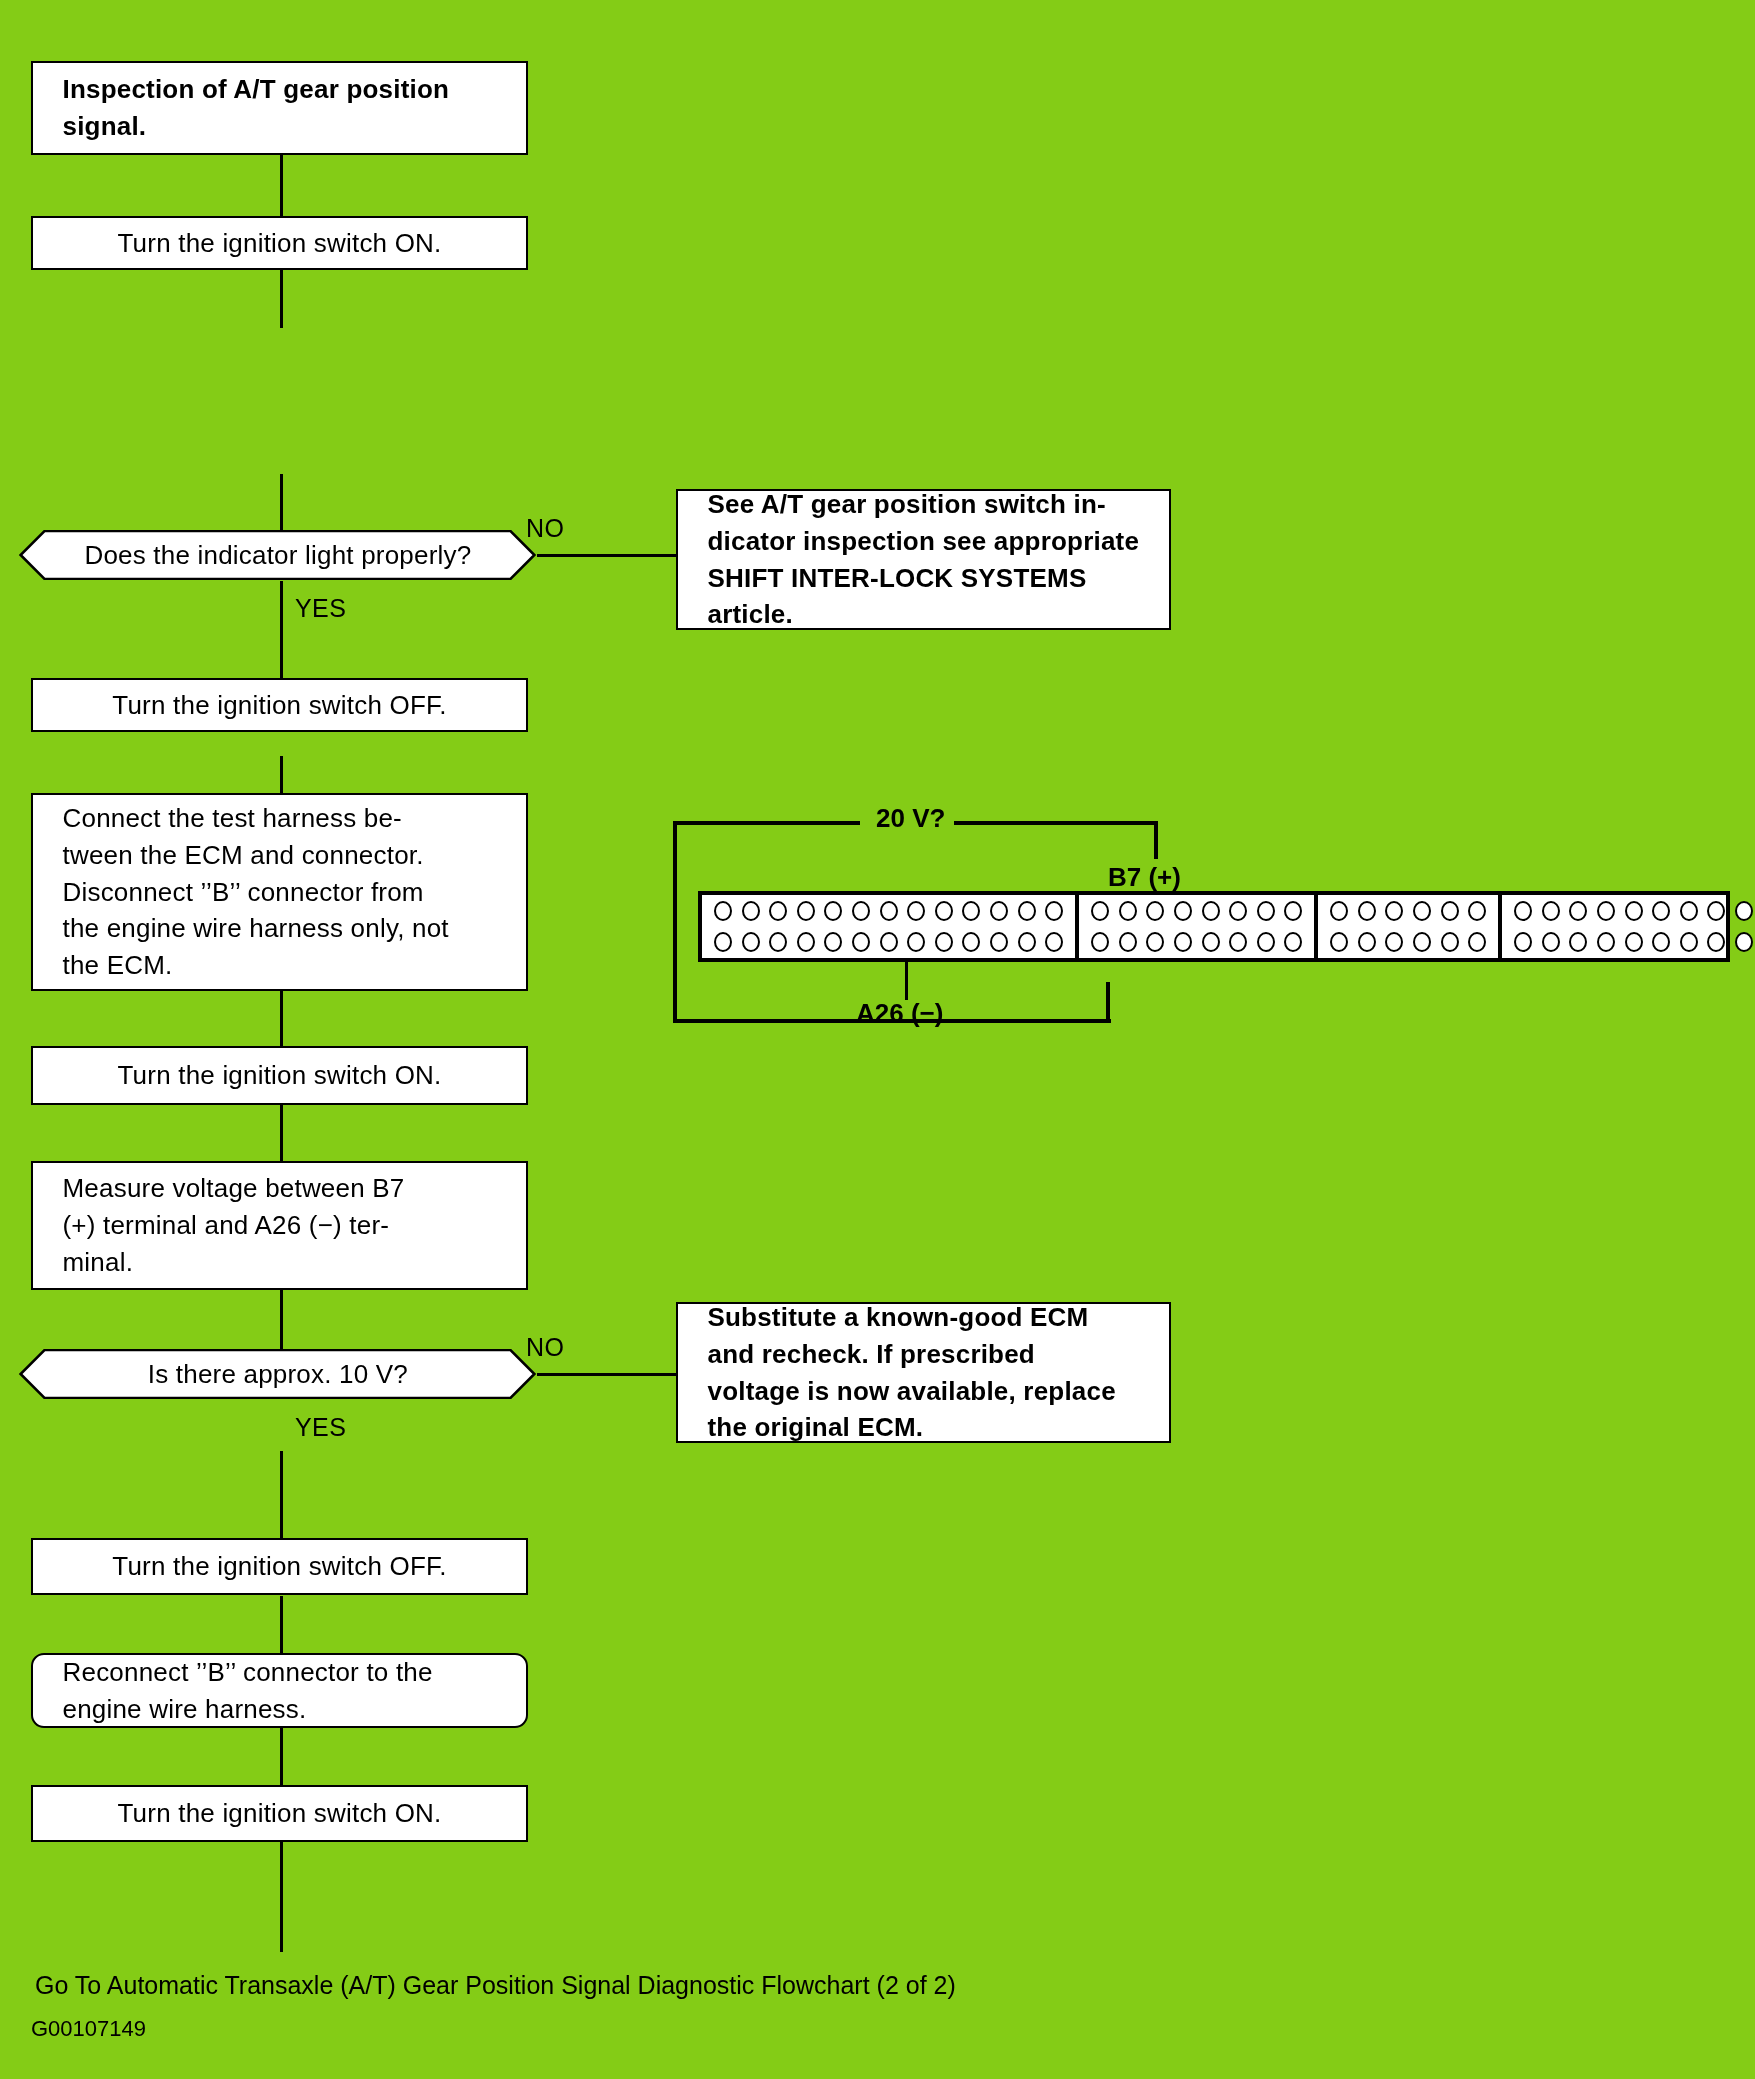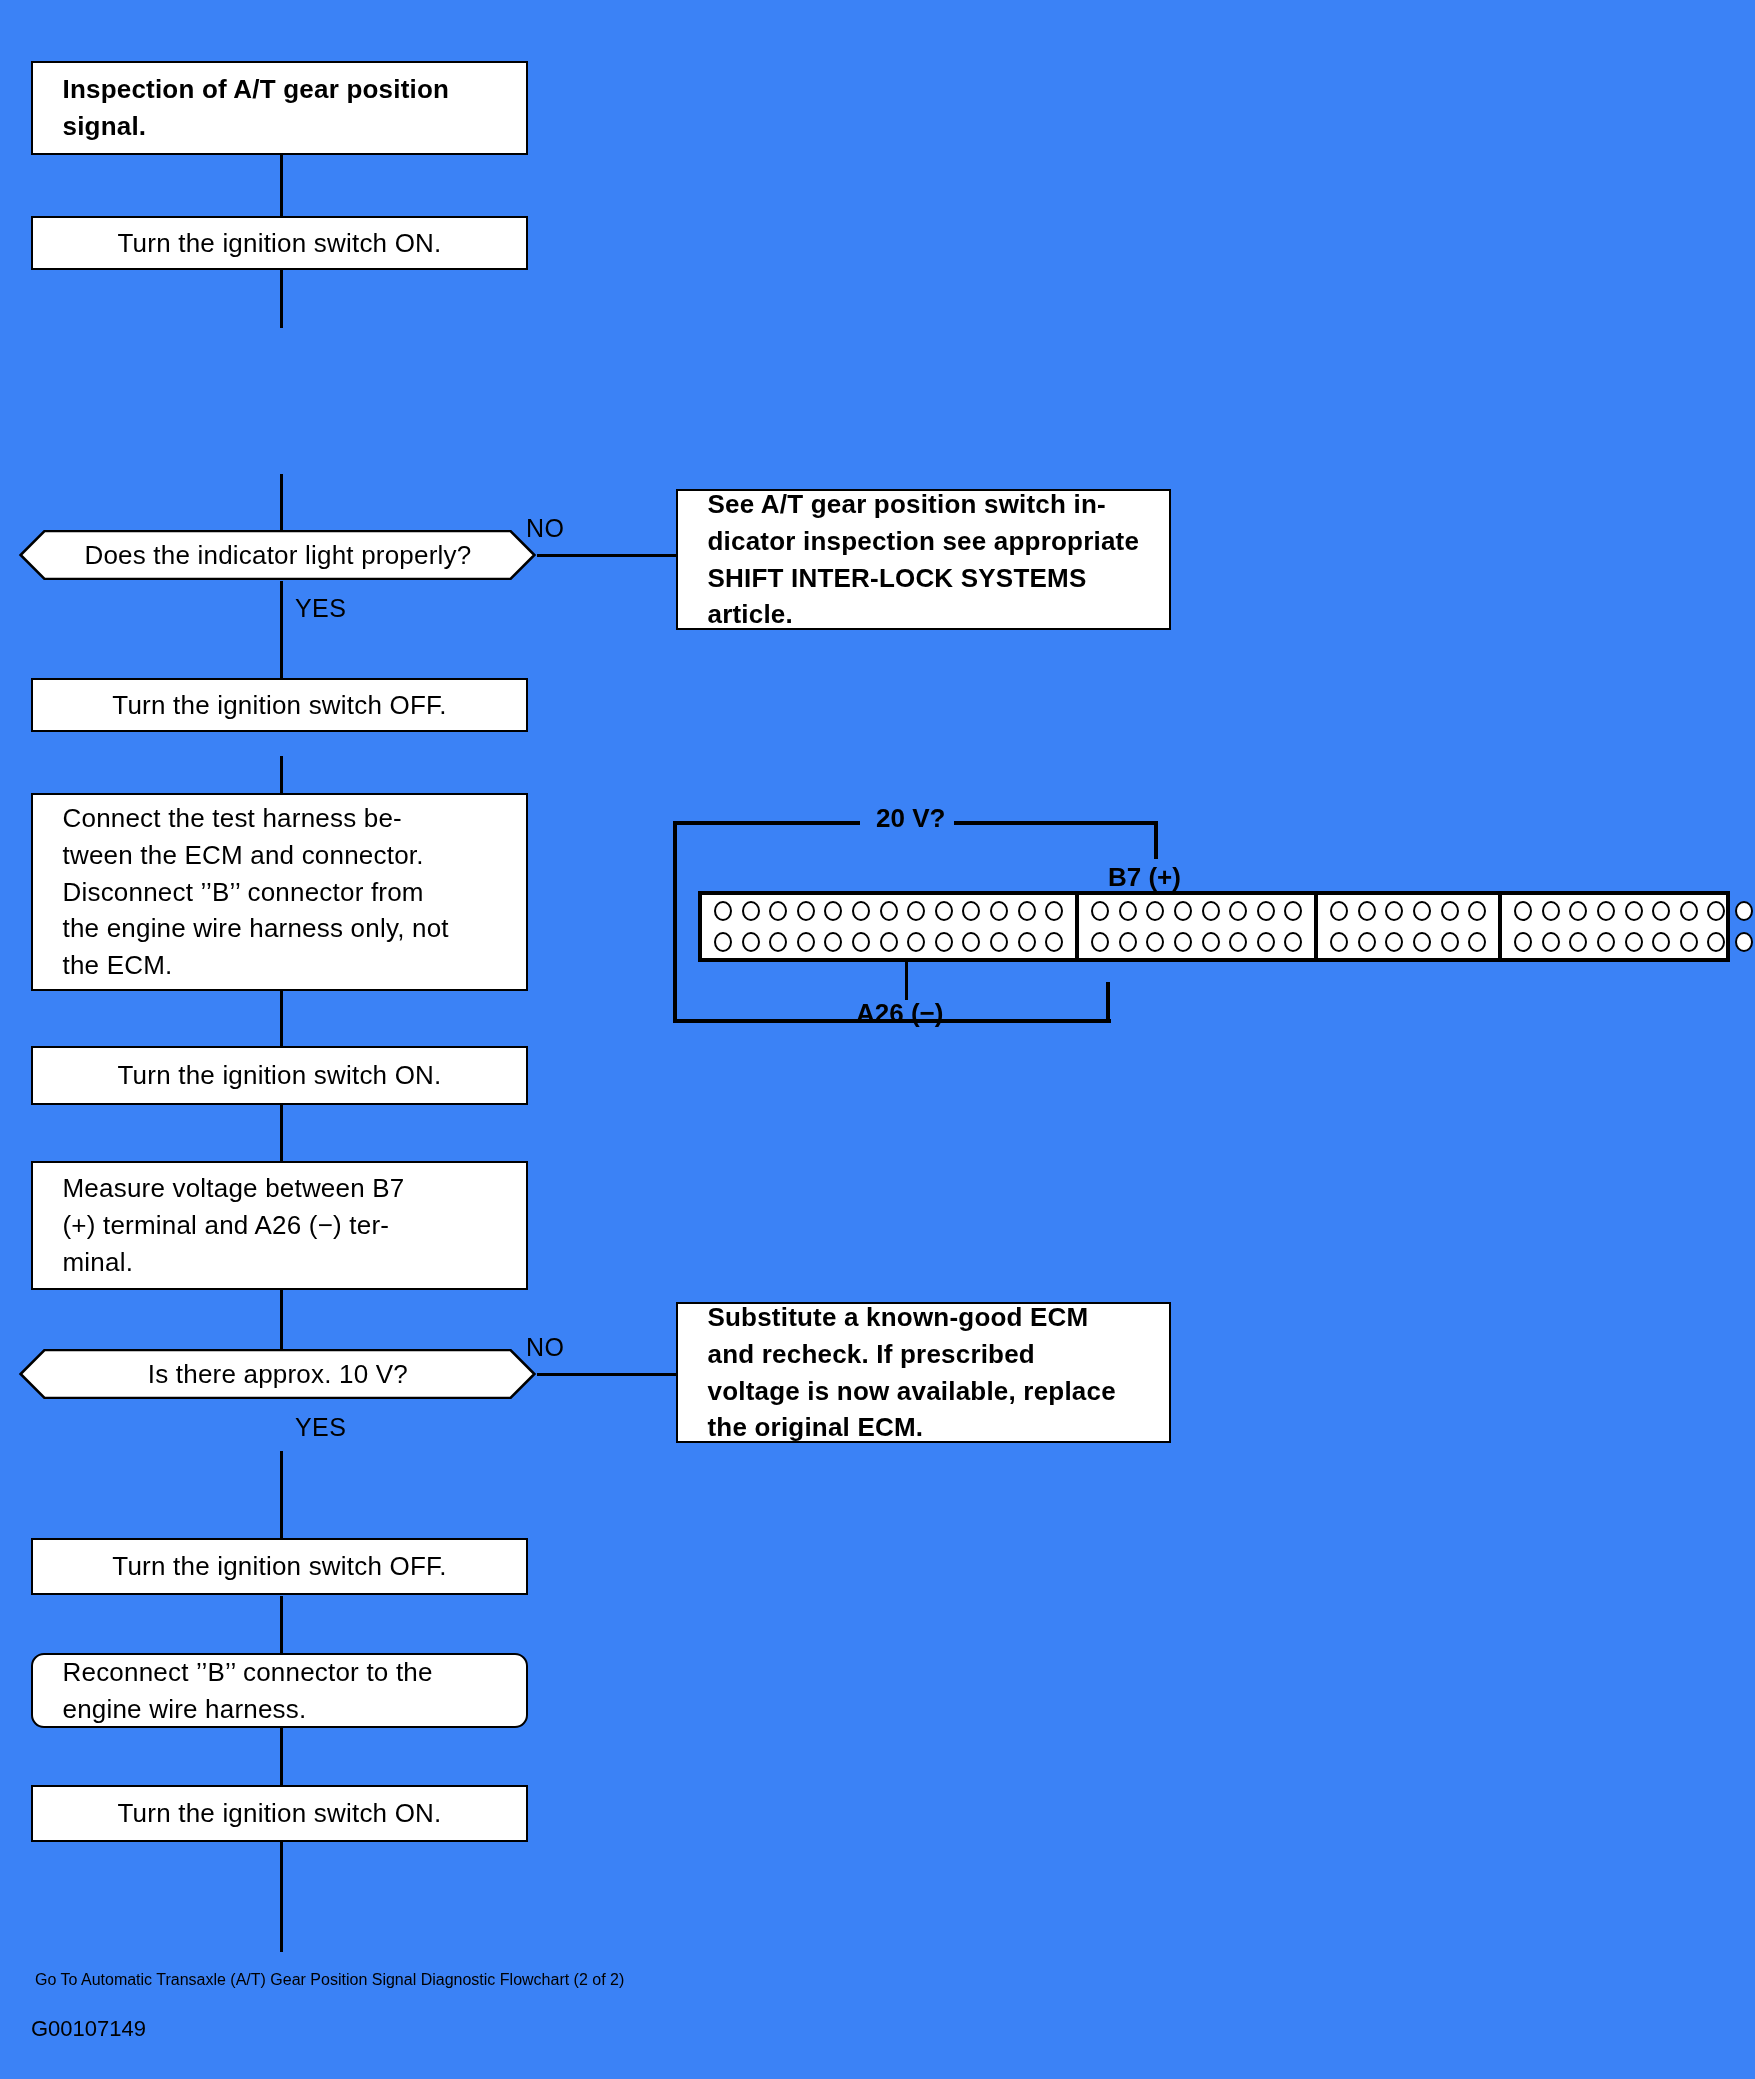--- a/index.html
+++ b/index.html
@@ -8,21 +8,21 @@
     background: #ffffff;
   }
   body {
     font-family: "Liberation Sans", sans-serif;
     color: #000000;
   }
   #page {
     position: relative;
     width: 1755px;
     height: 2080px;
-    background: #3b82f6;
+    background: #84cc16;
     overflow: hidden;
   }
 
   
   .pbox {
     position: absolute;
     box-sizing: border-box;
     border: 2.6px solid #000;
     background: #fff;
     display: flex;
@@ -115,21 +115,21 @@
     font-weight: bold;
     white-space: nowrap;
   }
   .tick { position: absolute; background: #000; width: 2.6px; }
 
   
   .footer-line {
     position: absolute;
     white-space: nowrap;
   }
-  #footer-goto { font-size: 16px; }
+  #footer-goto { font-size: 25px; }
   #footer-code { font-size: 22px; }
 </style>
 </head>
 <body>
 
 <div id="page">
 
   <div class="vline" style="left:280px; top:155px; height:61px;"></div>
   <div class="vline" style="left:280px; top:269px; height:59px;"></div>
   <div class="vline" style="left:280px; top:474px; height:56px;"></div>

